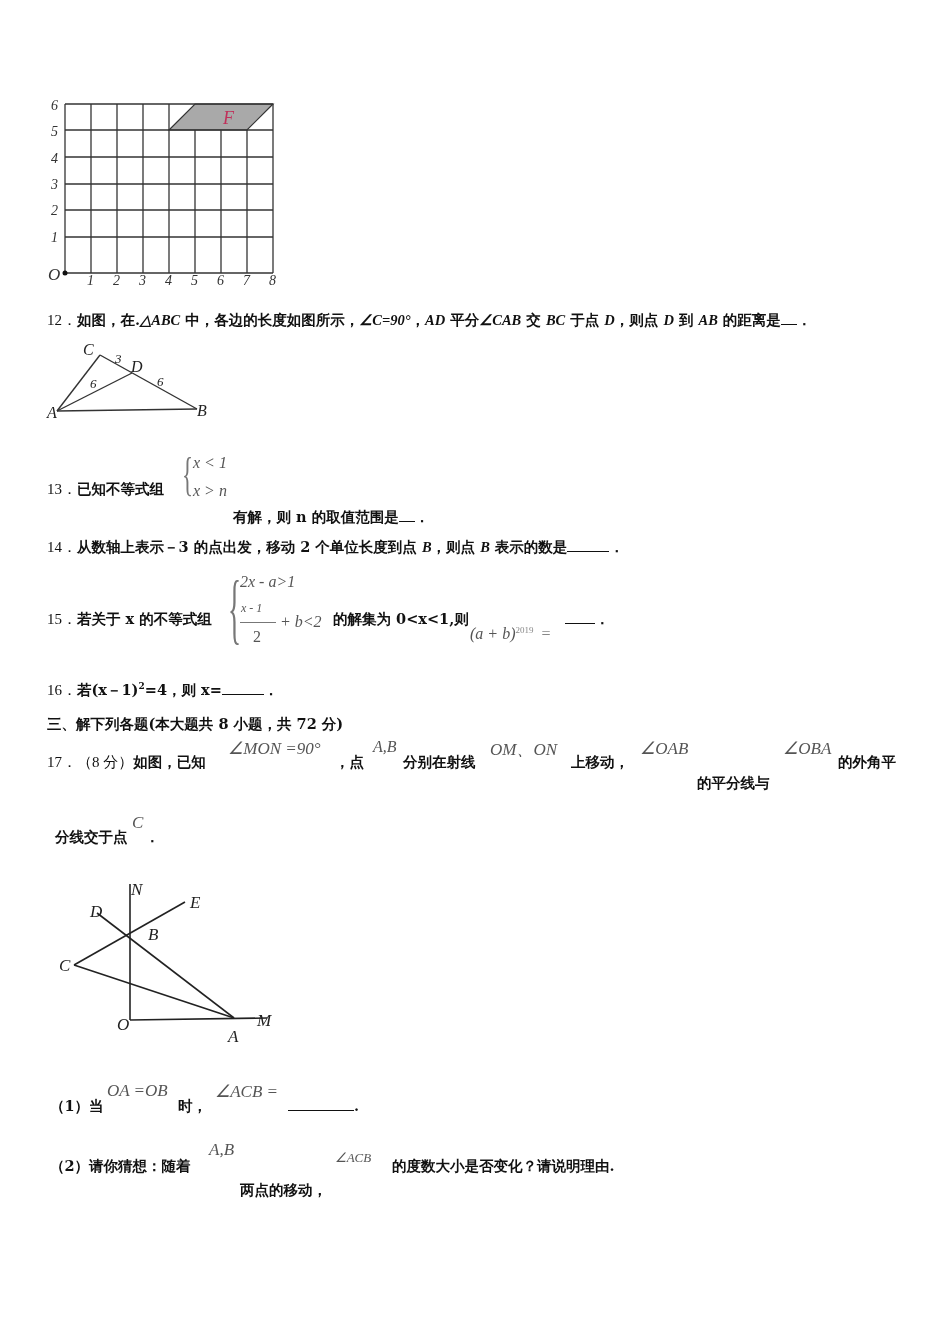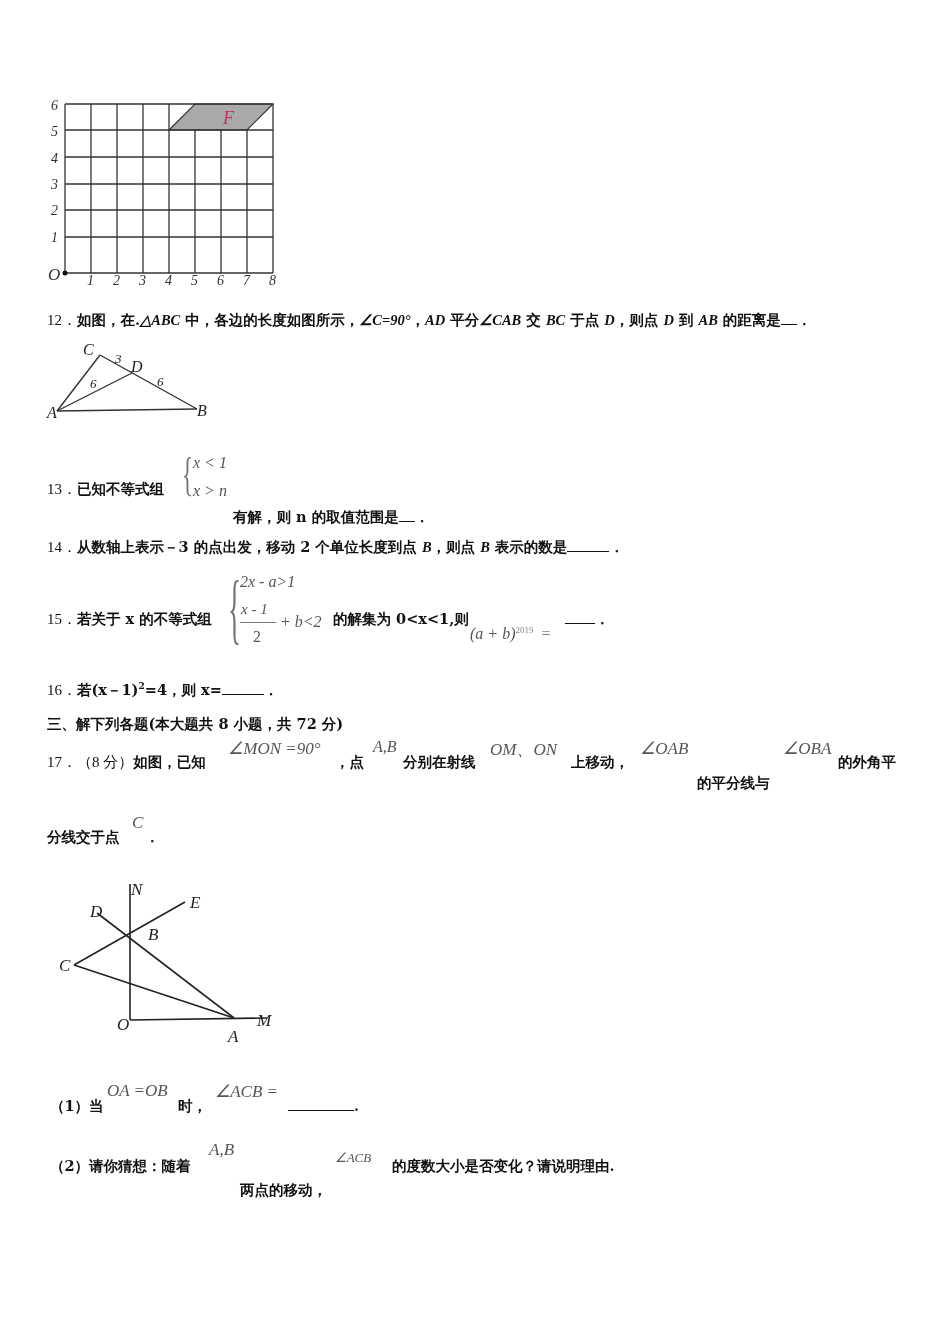--- a/index.html
+++ b/index.html
@@ -103,21 +103,21 @@
 <div class="abs q" style="left:47px;top:538px;">
   <span class="num">14．</span><span>从数轴上表示</span><span>－3</span><span> 的点出发，移动 </span><span>2</span><span> 个单位长度到点 </span><span class="bi">B</span><span>，则点 </span><span class="bi">B</span><span> 表示的数是</span><span class="blank" style="width:42px;"></span><span>．</span>
 </div>
 
 <div class="abs q" style="left:47px;top:610px;">
   <span class="num">15．</span><span>若关于 </span><span>x</span><span> 的不等式组</span>
 </div>
 <div class="abs" style="left:228px;top:570px;width:105px;height:84px;">
   <span class="abs brace" style="left:0;top:-6px;font-size:78px;transform:scaleX(0.35);transform-origin:left;">{</span>
   <span class="abs mi" style="left:12px;top:3px;">2x - a&gt;1</span>
-  <span class="abs mi" style="left:13px;top:31px;font-size:15px;">x - 1</span>
+  <span class="abs mi" style="left:13px;top:31px;font-size:12px;">x - 1</span>
   <span class="abs" style="left:12px;top:52px;width:36px;border-top:1px solid #777;"></span>
   <span class="abs mr" style="left:25px;top:58px;">2</span>
   <span class="abs mi" style="left:52px;top:43px;">+ b&lt;2</span>
 </div>
 <div class="abs q" style="left:333px;top:610px;">
   <span>的解集为 0&lt;x&lt;1,则</span>
 </div>
 <div class="abs" style="left:470px;top:624px;white-space:nowrap;">
   <span class="mi">(a + b)</span><sup class="mr" style="font-size:9px;color:#888;">2019</sup><span class="mr" style="margin-left:8px;color:#888;">=</span>
 </div>
@@ -138,21 +138,21 @@
 <div class="abs q" style="left:335px;top:753px;"><span>，点</span></div>
 <span class="abs mr" style="left:373px;top:738px;font-style:italic;white-space:nowrap;">A,B</span>
 <div class="abs q" style="left:403px;top:753px;"><span>分别在射线</span></div>
 <span class="abs mi" style="left:490px;top:738px;font-size:17px;white-space:nowrap;">OM、ON</span>
 <div class="abs q" style="left:571px;top:753px;"><span>上移动，</span></div>
 <span class="abs mi" style="left:640px;top:738px;font-size:17px;white-space:nowrap;">∠OAB</span>
 <div class="abs q" style="left:697px;top:753px;margin-top:21px;"><span>的平分线与</span></div>
 <span class="abs mi" style="left:783px;top:738px;font-size:17px;white-space:nowrap;">∠OBA</span>
 <div class="abs q" style="left:838px;top:753px;"><span>的外角平</span></div>
 
-<div class="abs q" style="left:47px;top:828px;text-align:center;">
+<div class="abs q" style="left:55px;top:828px;text-align:center;">
   <span>分线交于点</span>
 </div>
 <span class="abs mi" style="left:132px;top:813px;font-size:17px;">C</span>
 <div class="abs q" style="left:145px;top:828px;"><span>．</span></div>
 
 <div class="abs" style="left:50px;top:870px;width:230px;height:175px;">
   <svg width="230" height="175">
     <g stroke="#222" stroke-width="1.6" fill="none">
       <line x1="80" y1="14" x2="80" y2="150"></line>
       <line x1="80" y1="150" x2="217" y2="148"></line>

